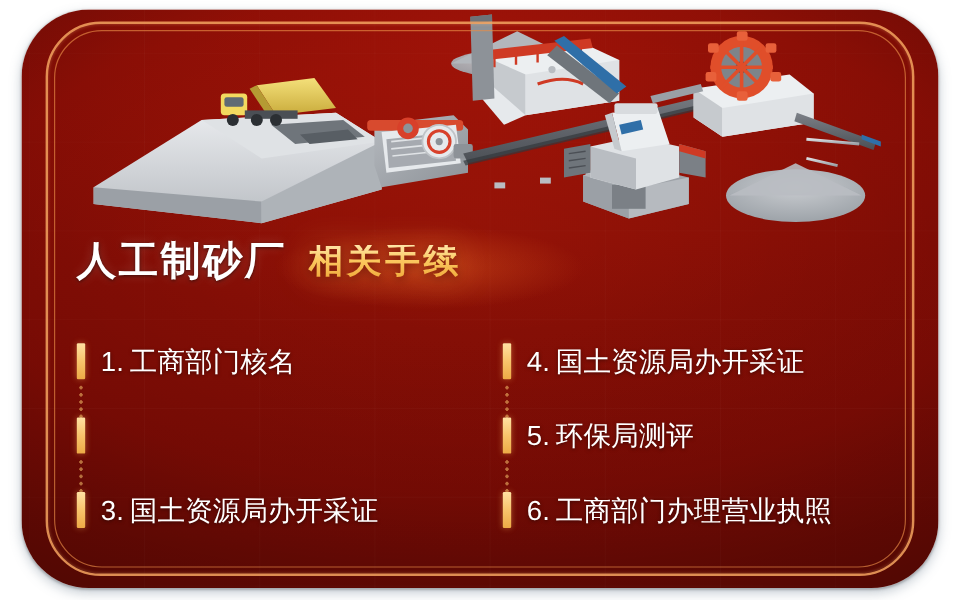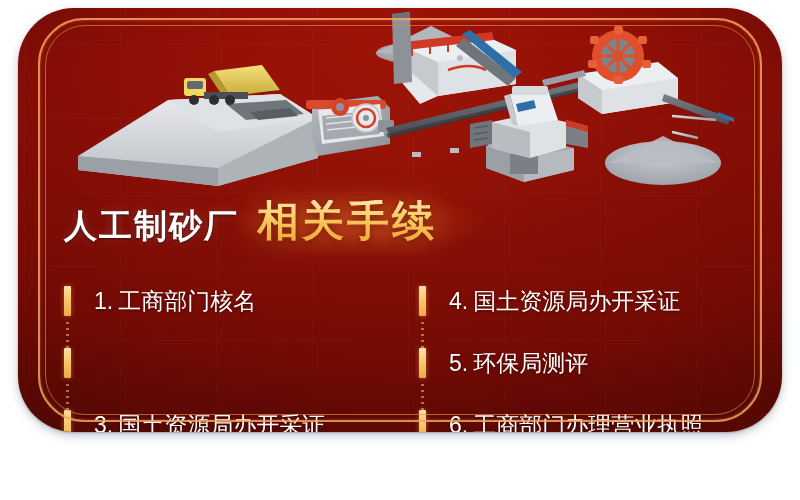--- a/index.html
+++ b/index.html
@@ -3,21 +3,21 @@
 <meta charset="utf-8">
 <style>
   html,body{margin:0;padding:0;background:#ffffff;}
   body{width:800px;height:500px;overflow:hidden;
        font-family:"Liberation Sans","DejaVu Sans",sans-serif;}
 
   #stage{position:relative;width:800px;height:500px;background:#ffffff;}
 
   
   .panel{
-    position:absolute; left:18px; top:8px; width:764px; height:424px;
+    position:absolute; left:18px; top:8px; width:764px; height:482px;
     border-radius:56px;
     background:
       radial-gradient(ellipse 120% 90% at 50% 6%, #9d1208 0%, #8d0f06 28%, #7d0c05 55%, #6e0a04 100%),
       linear-gradient(180deg,#8e1008 0%, #7c0c05 45%, #6d0a04 100%);
     box-shadow: 0 4px 10px rgba(90,110,130,.35), 0 1px 2px rgba(0,0,0,.25);
     overflow:hidden;
   }
   
   .grid{
     position:absolute;inset:0;pointer-events:none;
@@ -46,37 +46,37 @@
   .scene{position:absolute;left:0;top:0;width:764px;height:190px;overflow:hidden;}
   .scene svg{display:block;}
 
   
   .headline{position:absolute;left:46px;top:192px;display:flex;align-items:flex-end;gap:18px;}
   .hl-white{
     font-size:33px;font-weight:bold;color:#ffffff;letter-spacing:2px;line-height:1;
     text-shadow:0 1px 3px rgba(0,0,0,.55), 0 0 10px rgba(255,255,255,.18);
   }
   .hl-gold{
-    font-size:42px;font-weight:bold;line-height:1;letter-spacing:3px;
+    font-size:29px;font-weight:bold;line-height:1;letter-spacing:3px;
     color:#fcc martin;
     color:#f9c567;
     background:linear-gradient(180deg,#ffe6a8 0%, #fbc85f 45%, #f0a93a 100%);
     -webkit-background-clip:text;background-clip:text;color:transparent;
     filter:drop-shadow(0 2px 4px rgba(60,0,0,.55)) drop-shadow(0 0 14px rgba(255,150,60,.45));
   }
   .hl-glow{
     position:absolute;left:210px;top:180px;width:260px;height:70px;border-radius:50%;
     background:radial-gradient(ellipse at center, rgba(255,120,40,.35) 0%, rgba(255,80,20,0) 70%);
     pointer-events:none;
   }
 
   
   .list{position:absolute;left:46px;top:262px;width:690px;
         display:grid;grid-template-columns:355px 335px;grid-auto-rows:62px;}
-  .li{position:relative;display:flex;align-items:center;padding-left:30px;}
+  .li{position:relative;display:flex;align-items:center;padding-left:20px;}
   .bar{
     position:absolute;left:0;top:50%;transform:translateY(-50%);
     width:7px;height:30px;border-radius:1px;
     background:linear-gradient(180deg,#ffe1a2 0%, #f8c46c 50%, #edaa46 100%);
     box-shadow:0 0 5px rgba(255,180,90,.45);
   }
   .dots{
     position:absolute;left:2px;top:calc(50% + 19px);width:3px;height:30px;
     background-image:radial-gradient(circle, rgba(248,196,108,.55) 1.2px, transparent 1.4px);
     background-size:3px 6px;background-repeat:repeat-y;

